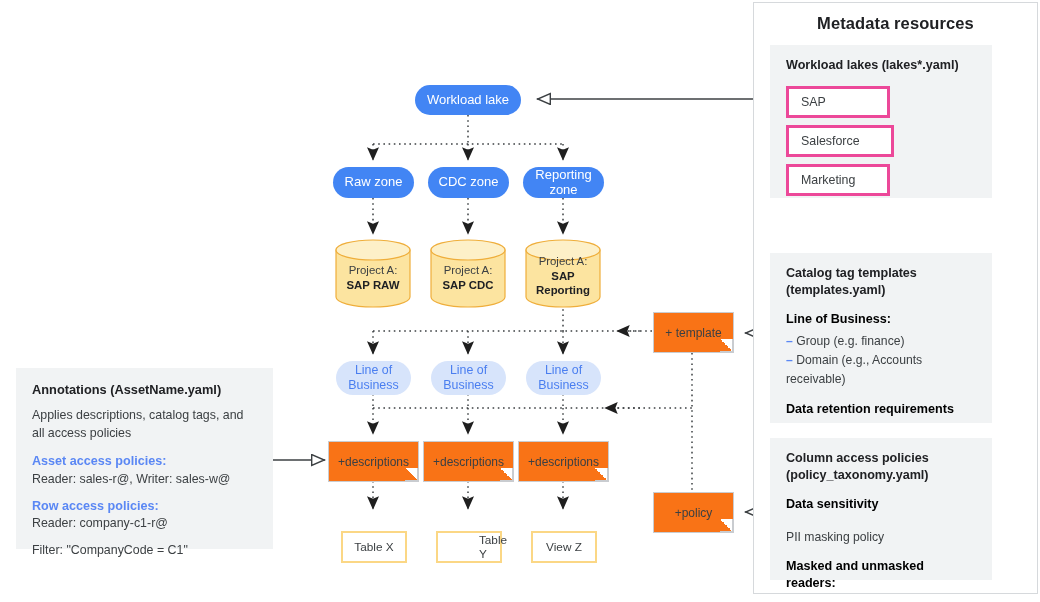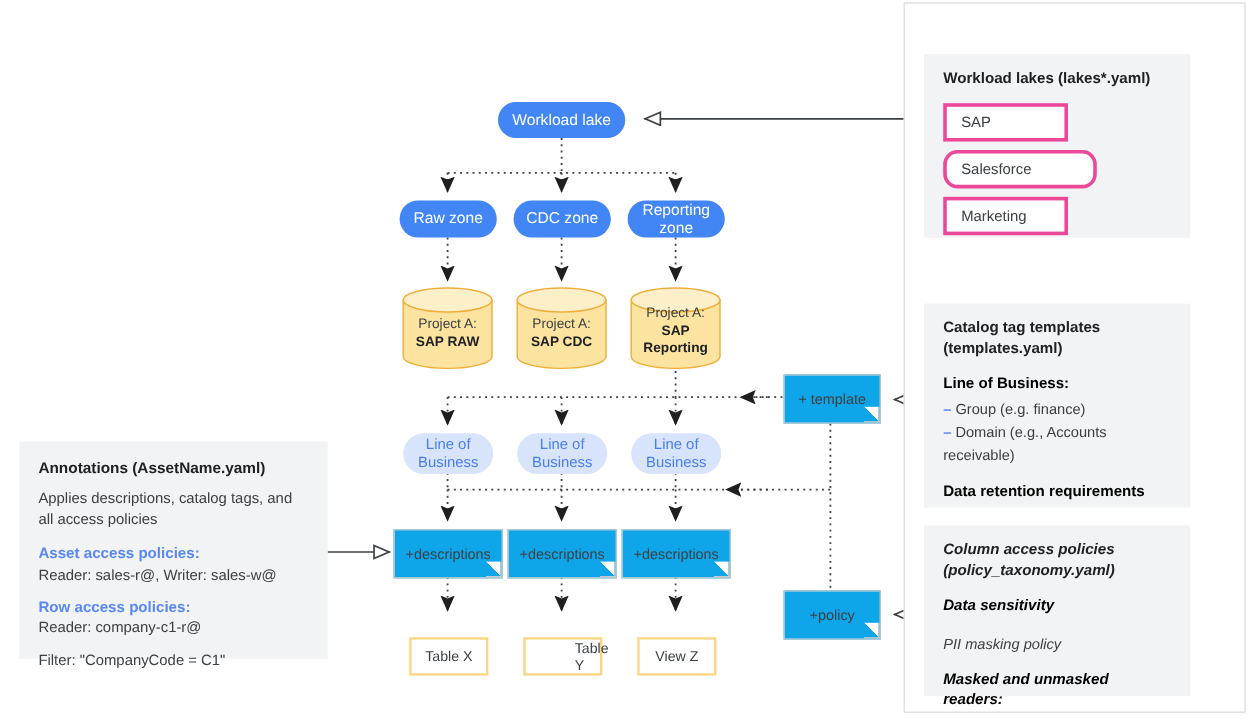--- a/index.html
+++ b/index.html
@@ -57,21 +57,21 @@
     background:#d7e4fb;color:#4a7ef0;border-radius:999px;
     font-size:12.4px;line-height:1.2;
   }
   .cyl-label{
     color:#3c4043;font-size:11.4px;line-height:1.28;z-index:3;
   }
   .cyl-label b{color:#202124;font-weight:bold;}
 
   .doc{
     position:absolute;box-sizing:border-box;
-    background:#0ea5e9;border:1px solid #c9ccd0;
+    background:#f97316;border:1px solid #c9ccd0;
     display:flex;align-items:center;justify-content:center;
     font-size:12px;color:#3c4043;
   }
   .doc .foldline{
     position:absolute;right:0px;bottom:0px;width:12px;height:12px;
     border-bottom:1px solid #c9ccd0;border-right:1px solid #c9ccd0;
     background:linear-gradient(to bottom left,#ffffff 0 50%,transparent 50% 100%);
   }
   .tablebox{
     position:absolute;box-sizing:border-box;background:#ffffff;
@@ -236,46 +236,47 @@
     <h4>Annotations (AssetName.yaml)</h4>
     <div class="plain">Applies descriptions, catalog tags, and all access policies</div>
     <div class="blue">Asset access policies:</div>
     <div class="val">Reader: sales-r@, Writer: sales-w@</div>
     <div class="blue">Row access policies:</div>
     <div class="val">Reader: company-c1-r@</div>
     <div class="filter">Filter: "CompanyCode = C1"</div>
   </div>
 
   <div class="panel"></div>
+  <div class="panel-title">Metadata resources</div>
 
   <div class="mbox" style="left:770px;top:45px;width:222px;height:153px;">
     <h4>Workload lakes (lakes*.yaml)</h4>
     <div style="margin-top:12px;">
       <div class="lake-item" style="width:104px;">
         <span>SAP</span>
       </div>
-      <div class="lake-item" style="width:128px;border-radius:12px;">
+      <div class="lake-item" style="width:108px;">
         <span>Salesforce</span>
       </div>
       <div class="lake-item" style="width:104px;margin-bottom:0;">
         <span>Marketing</span>
       </div>
     </div>
   </div>
 
   <div class="mbox" style="left:770px;top:253px;width:222px;height:170px;">
     <h4>Catalog tag templates</h4>
     <h4>(templates.yaml)</h4>
     <div class="blue">Line of Business:</div>
     <div class="dash" style="margin-top:4px;"><b>–</b>&nbsp;<span>Group (e.g. finance)</span></div>
     <div class="dash"><b>–</b>&nbsp;<span>Domain (e.g., Accounts receivable)</span></div>
     <div class="blue">Data retention requirements</div>
   </div>
 
-  <div class="mbox" style="left:770px;top:438px;width:222px;height:142px;font-style:italic;">
+  <div class="mbox" style="left:770px;top:438px;width:222px;height:142px;">
     <h4>Column access policies</h4>
     <h4>(policy_taxonomy.yaml)</h4>
     <div class="blue">Data sensitivity</div>
     <div class="plain">PII masking policy</div>
     <div class="blue">Masked and unmasked readers:</div>
     <div class="plain">masked-r@; unmasked-r@</div>
   </div>
 
 </div>
 

